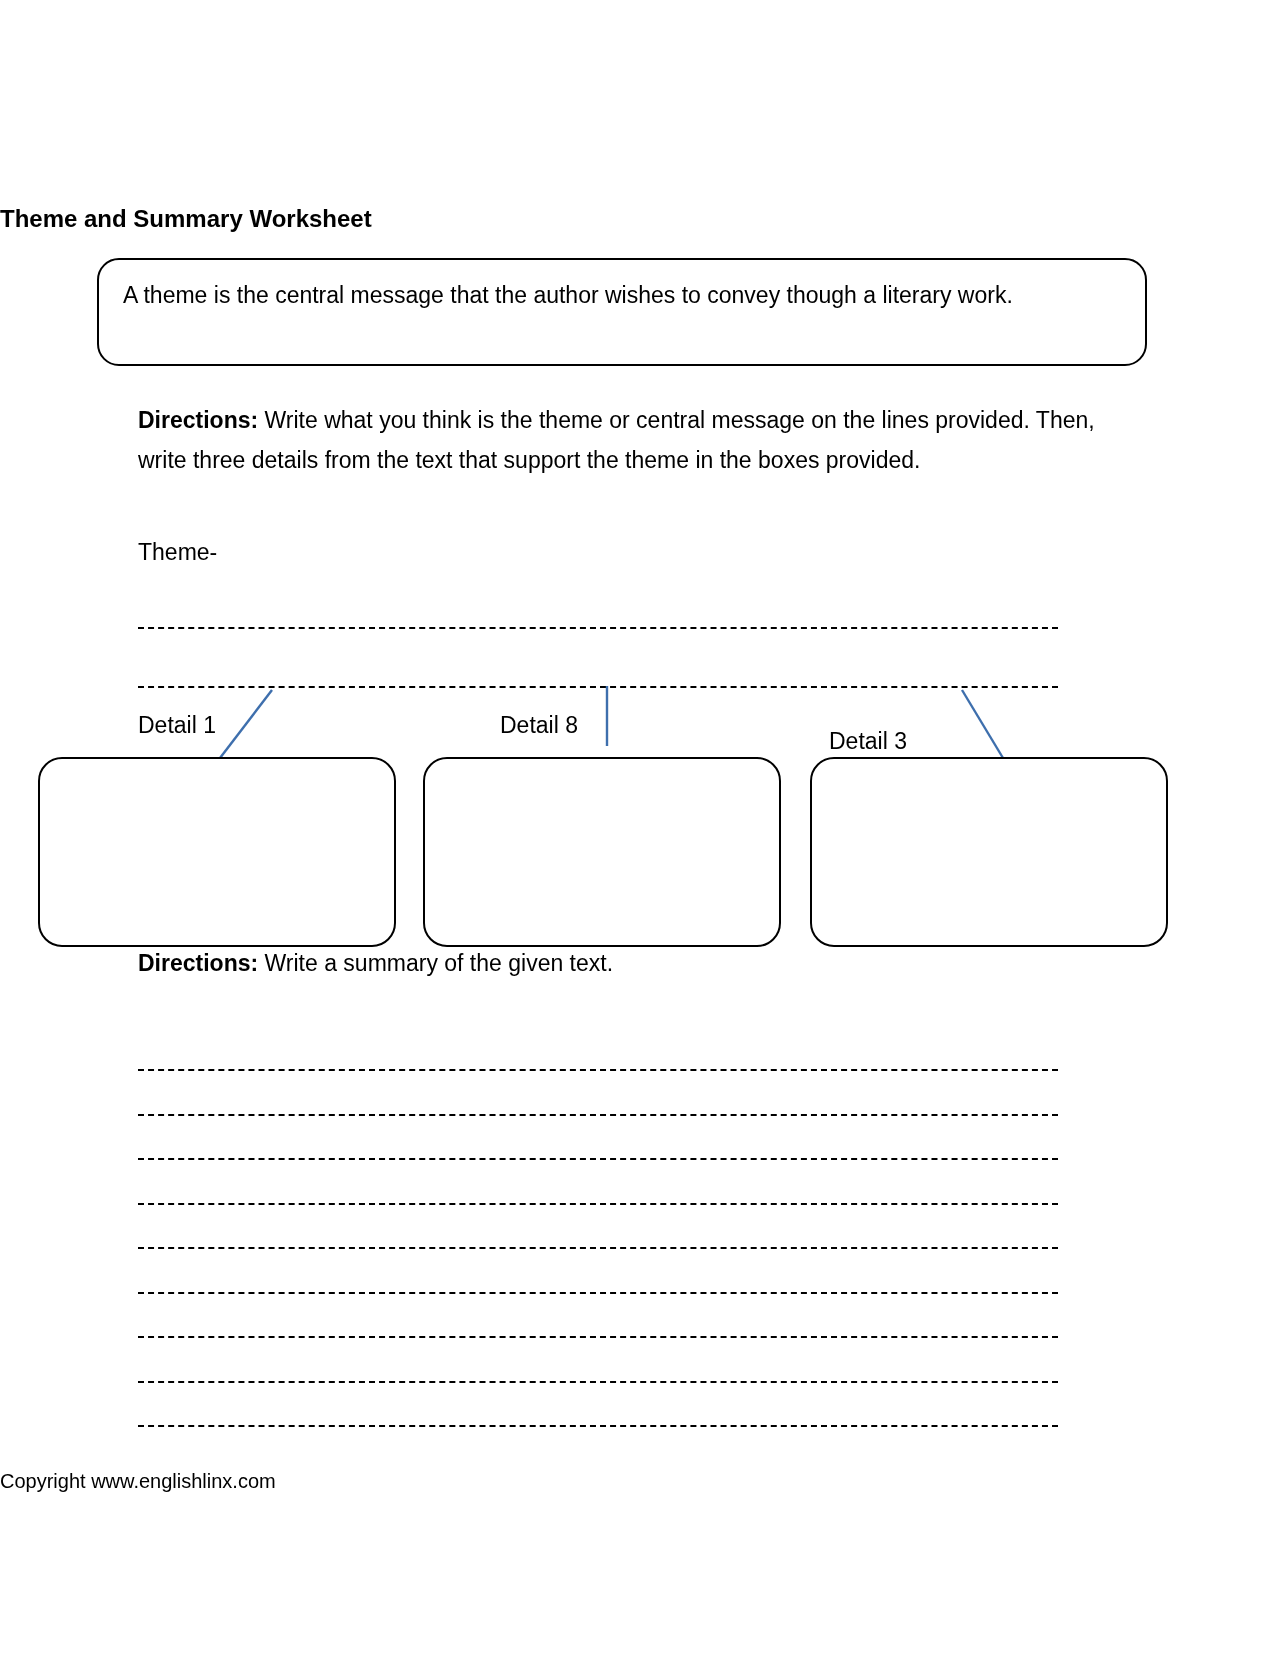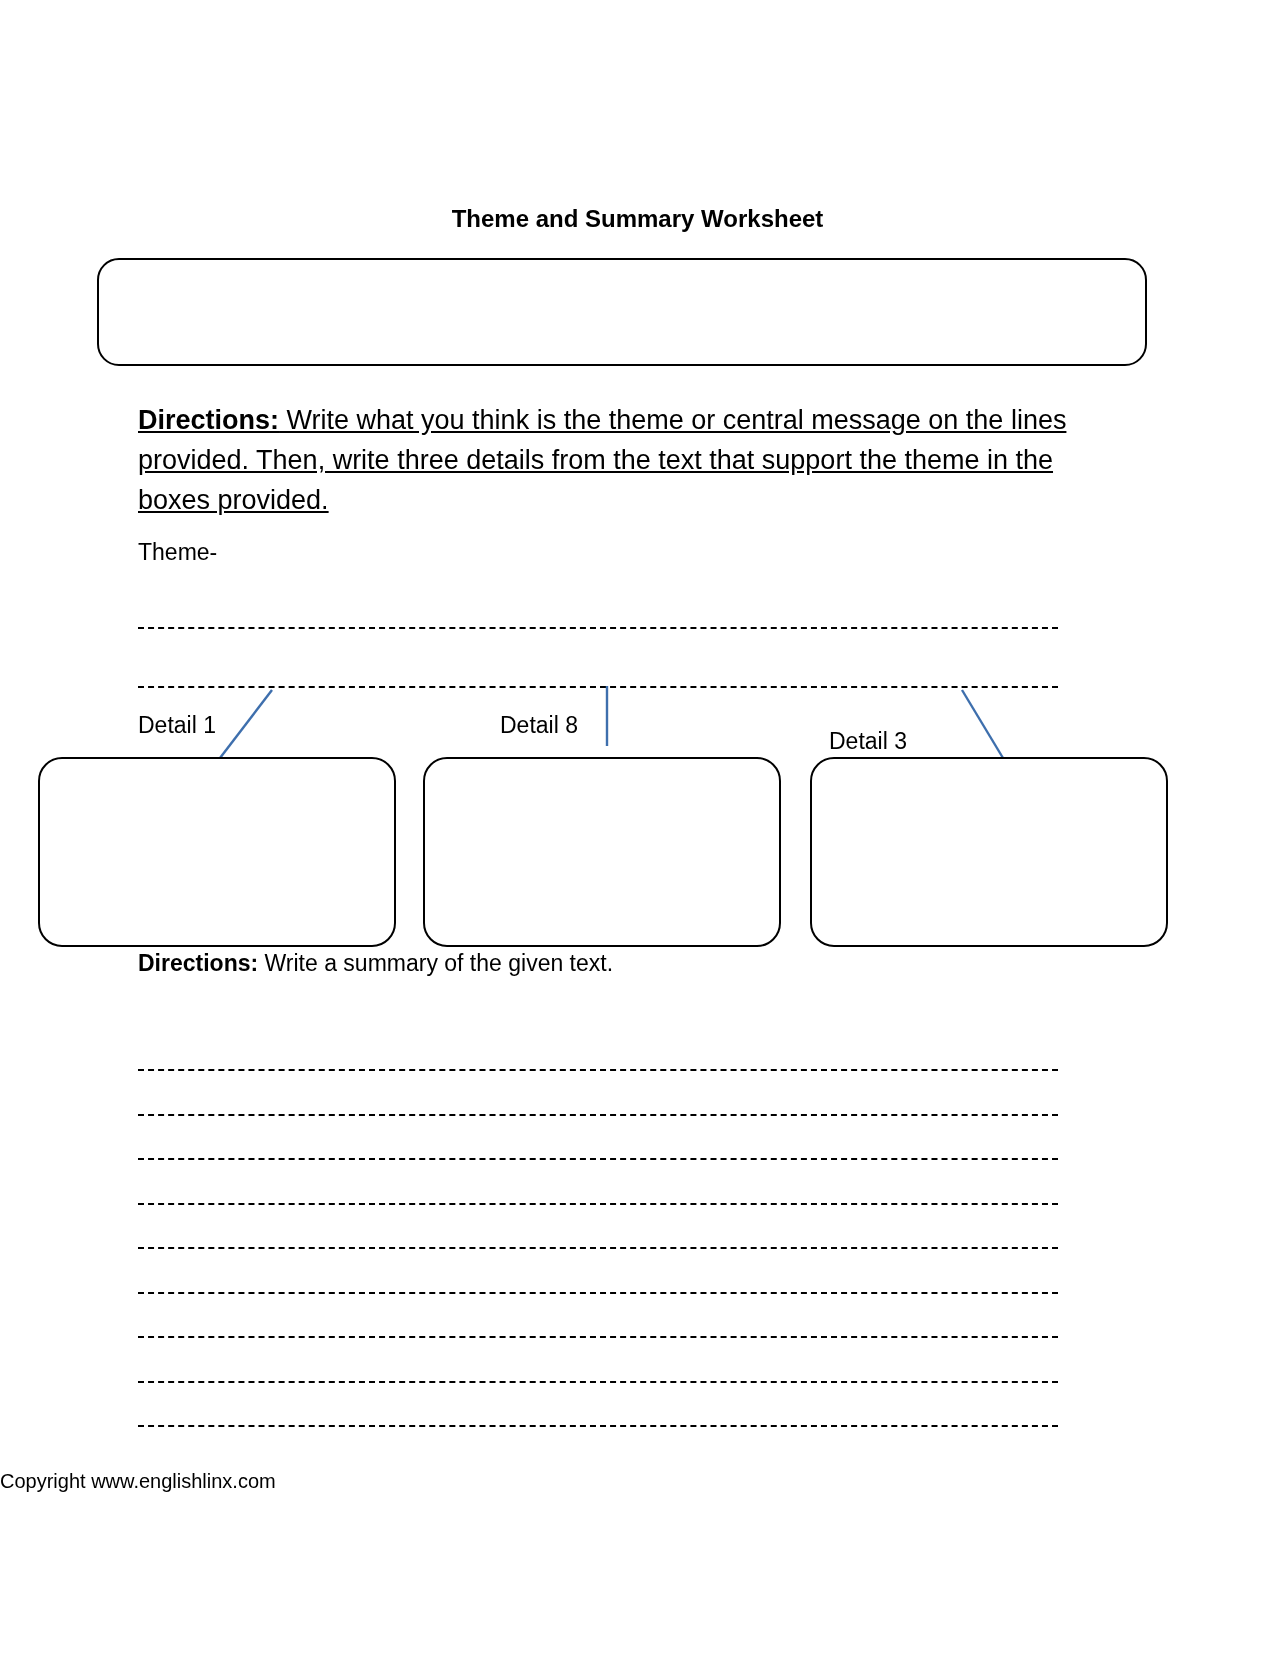--- a/index.html
+++ b/index.html
@@ -49,21 +49,20 @@
   }
   .name-blank { left: 88px; top: 35px; width: 338px; }
   .date-blank { left: 638px; top: 35px; width: 198px; }
 
   
   .worksheet-title {
     position: absolute;
     left: 0;
     top: 205px;
     width: 1275px;
-    text-align: center;
     font-size: 24px;
     font-weight: bold;
     letter-spacing: 0px;
   }
 
   
   .definition-box {
     position: absolute;
     left: 97px;
     top: 258px;
@@ -79,23 +78,22 @@
     font-size: 23px;
     line-height: 38px;
   }
 
   
   .directions-1 {
     position: absolute;
     left: 138px;
     top: 400px;
     width: 960px;
-    font-size: 27px;
+    font-size: 23px;
     line-height: 40px;
-    text-decoration: underline;
   }
   .directions-1 .lead { font-weight: bold; }
 
   .theme-label {
     position: absolute;
     left: 138px;
     top: 539px;
     font-size: 23px;
   }
 
@@ -169,20 +167,21 @@
 </style>
 </head>
 <body>
 
 <div class="page">
 
 
   <div class="worksheet-title">Theme and Summary Worksheet</div>
 
   <div class="definition-box">
+    <p>A theme is the central message that the author wishes to convey though a literary work.</p>
   </div>
 
   <div class="directions-1">
     <span class="lead">Directions:</span><span> Write what you think is the theme or central message on the lines provided. Then, write three details from the text that support the theme in the boxes provided.</span>
   </div>
 
   <div class="theme-label">Theme-</div>
 
   <div class="dash-line theme-line-1"></div>
   <div class="dash-line theme-line-2"></div>

